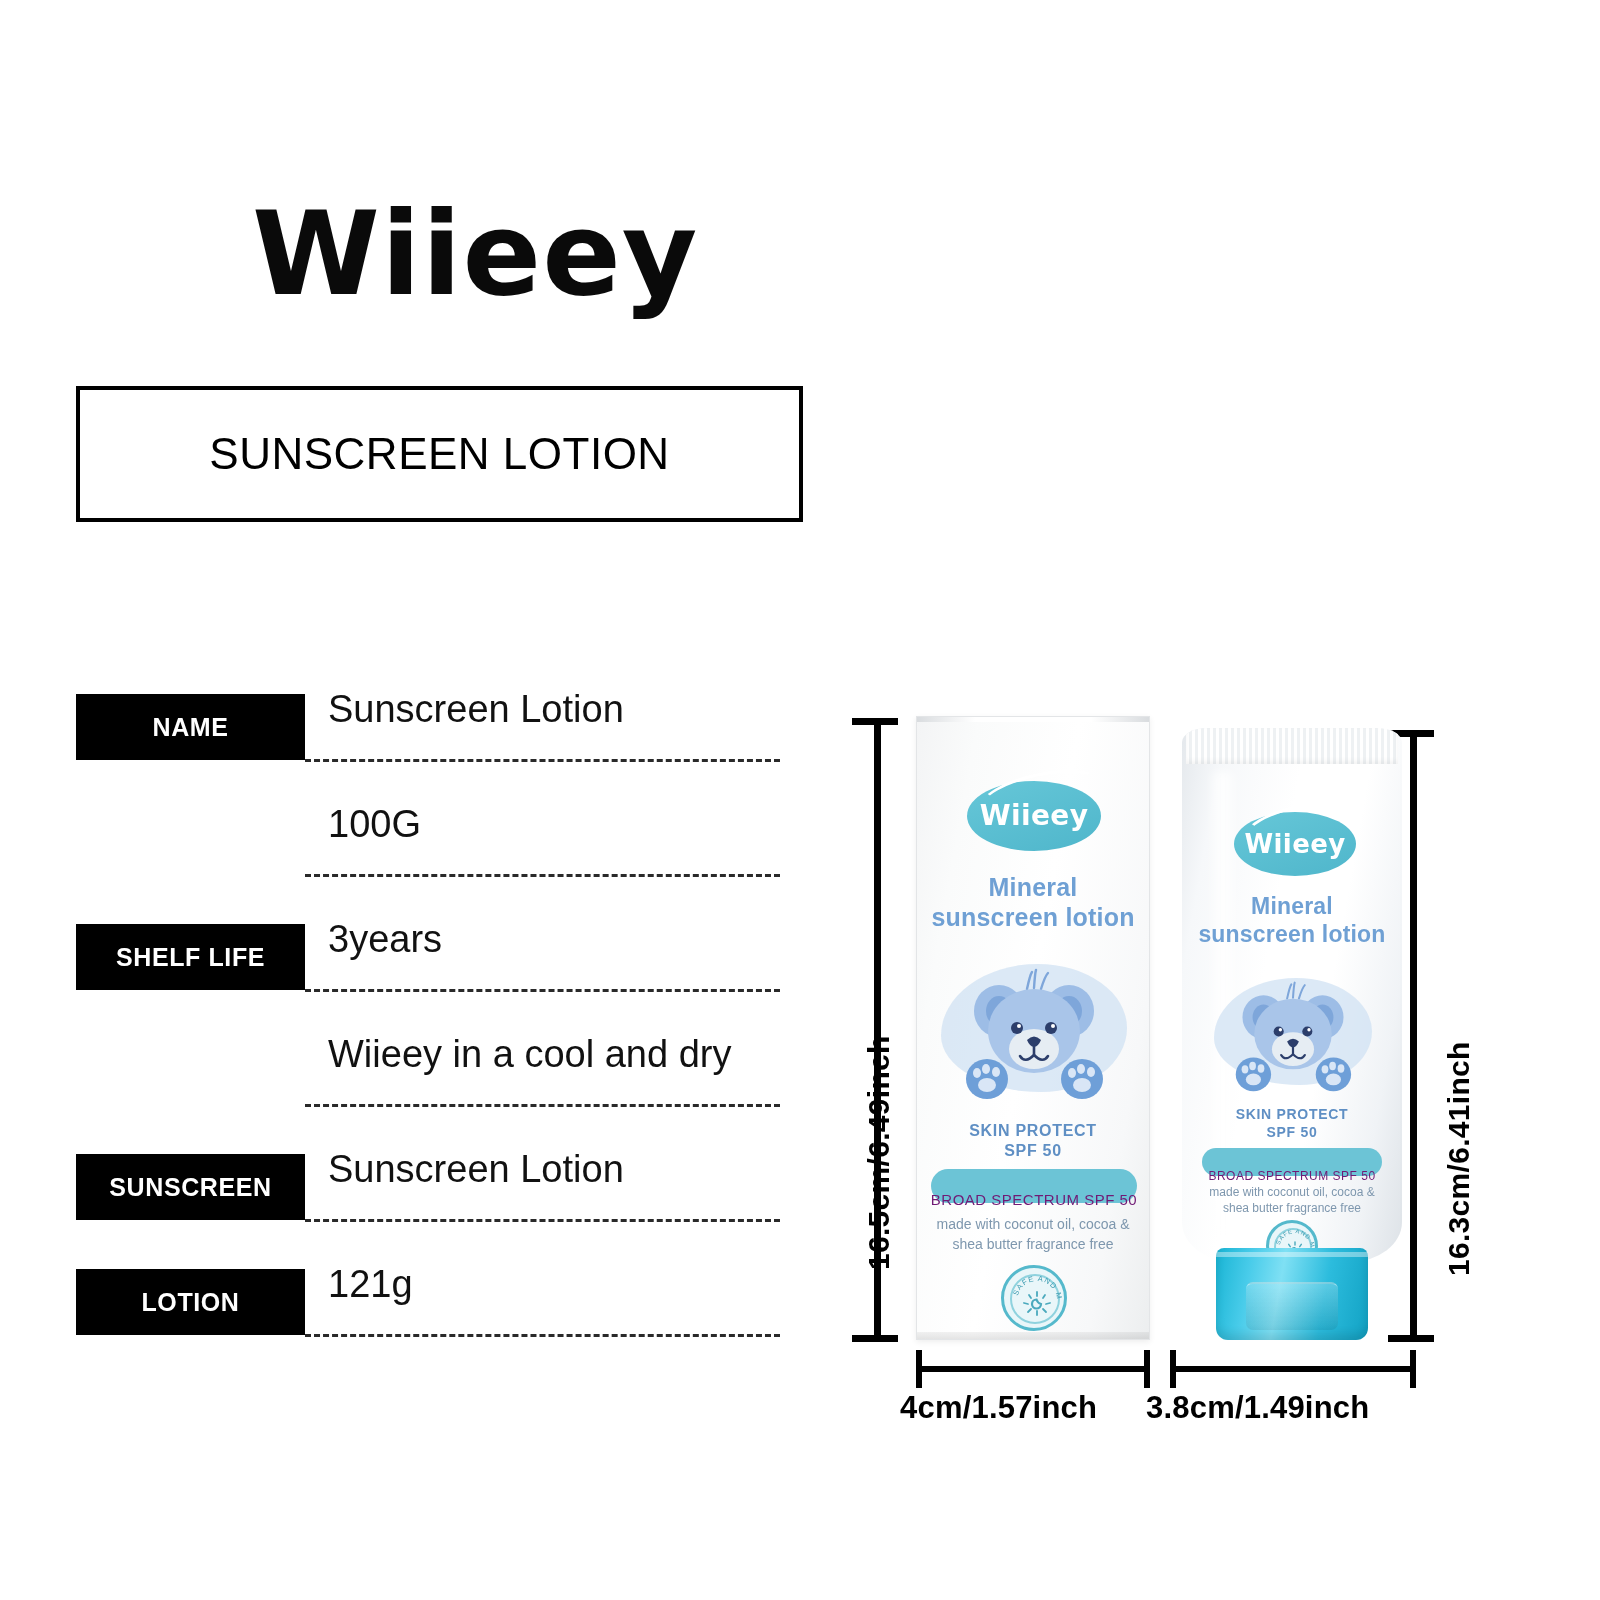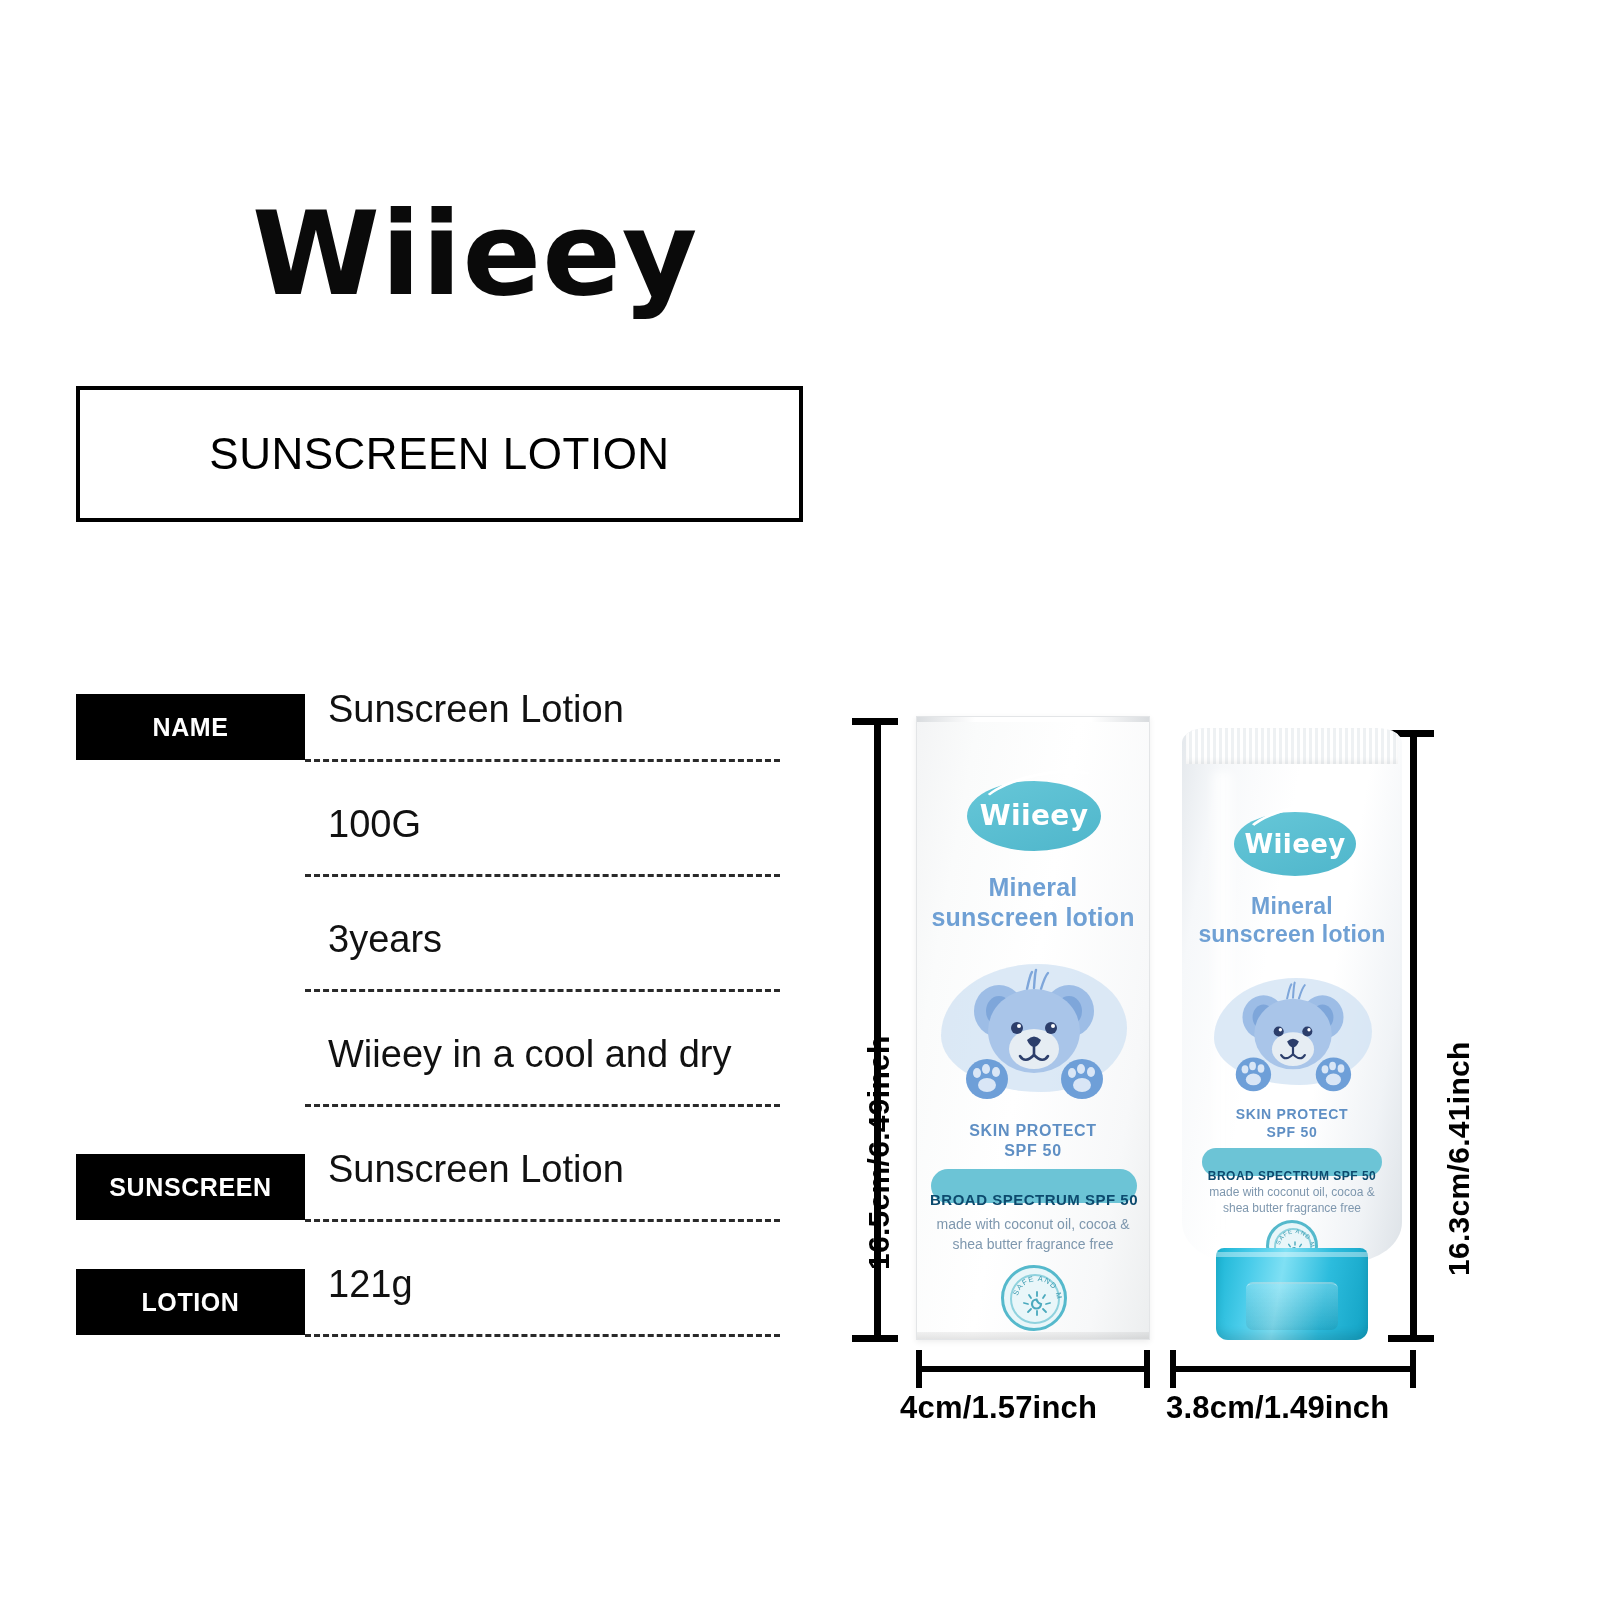--- a/index.html
+++ b/index.html
@@ -148,21 +148,21 @@
     color:#6fa0d4; font-weight:700; line-height:1.12; letter-spacing:0.2px;
   }
   .skin-protect {
     position:absolute; width:100%; text-align:center;
     color:#5f8fc4; font-weight:700; letter-spacing:0.7px; line-height:1.25;
   }
   .pill {
     position:absolute; border-radius:999px;
     background:#6cc4d6; display:flex; align-items:center; justify-content:center;
   }
-  .pill-text { color:#0c4a6e; font-weight:700; letter-spacing:0.5px; white-space:nowrap;margin-top:27px; }
+  .pill-text { color:#701a75; font-weight:400; letter-spacing:0.5px; white-space:nowrap;margin-top:27px; }
   .made-with {
     position:absolute; width:100%; text-align:center;
     color:#7e97ae; line-height:1.35; font-weight:400;
   }
   .badge {
     position:absolute; border-radius:50%;
     border:3px solid #55b9cc; background:#e9f6f9;
     display:flex; align-items:center; justify-content:center;
   }
   .badge-inner {
@@ -198,20 +198,23 @@
       <div class="spec-value">Sunscreen Lotion</div>
       <div class="dash-line"></div>
     </div>
 
     <div class="spec-row">
       <div class="spec-value">100G</div>
       <div class="dash-line"></div>
     </div>
 
     <div class="spec-row">
+      <div class="chip">
+        <span class="chip-text">SHELF LIFE</span>
+      </div>
       <div class="spec-value">3years</div>
       <div class="dash-line"></div>
     </div>
 
     <div class="spec-row">
       <div class="spec-value">Wiieey in a cool and dry</div>
       <div class="dash-line"></div>
     </div>
 
     <div class="spec-row">
@@ -403,16 +406,16 @@
     </div>
 
     <div class="hdim" style="left:86px; top:676px; width:234px;"></div>
     <div class="hcap" style="left:86px; top:660px;"></div>
     <div class="hcap" style="left:314px; top:660px;"></div>
     <div class="hlabel" style="left:70px; top:700px;">4cm/1.57inch</div>
 
     <div class="hdim" style="left:340px; top:676px; width:246px;"></div>
     <div class="hcap" style="left:340px; top:660px;"></div>
     <div class="hcap" style="left:580px; top:660px;"></div>
-    <div class="hlabel" style="left:336px; top:700px;text-align:center;">3.8cm/1.49inch</div>
+    <div class="hlabel" style="left:316px; top:700px;text-align:center;">3.8cm/1.49inch</div>
 
   </div>
 </div>
 
 </body></html>

